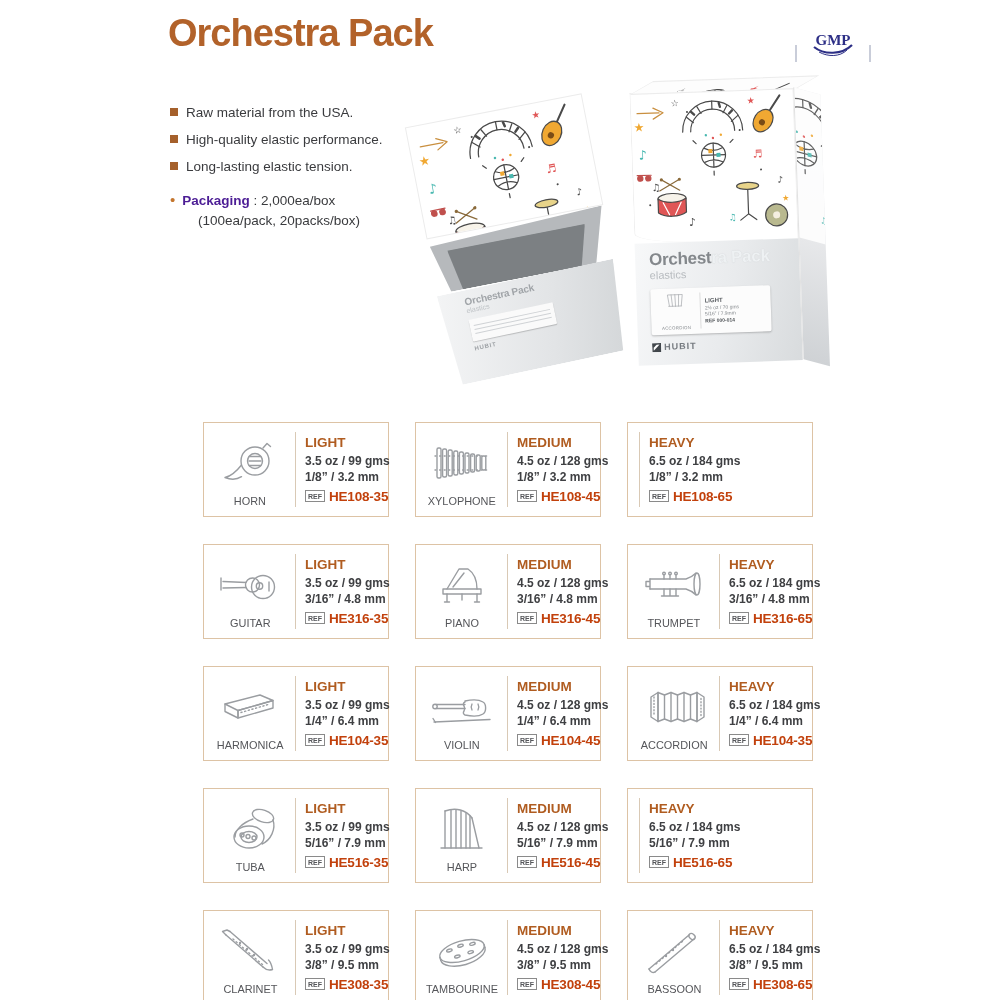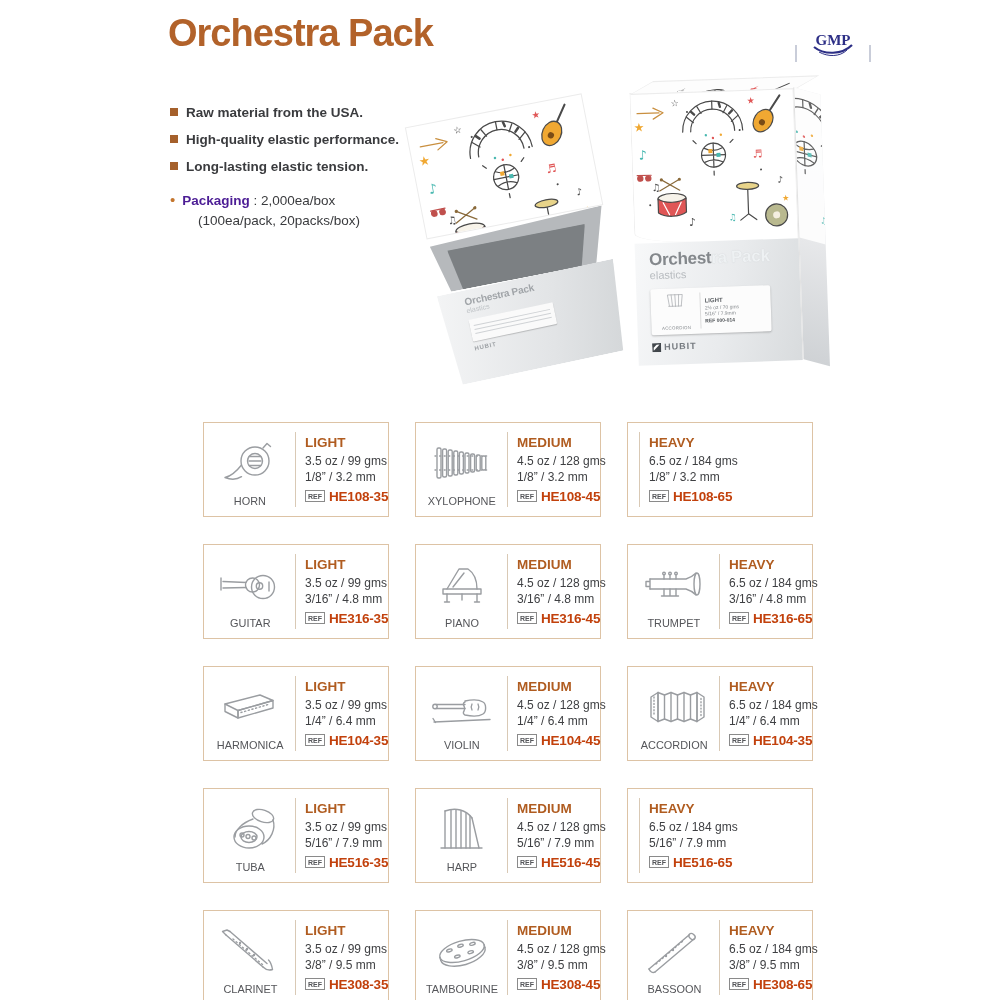--- a/index.html
+++ b/index.html
@@ -4,21 +4,21 @@
 <style>
   html,body{margin:0;padding:0;background:#fff;}
   .page{position:relative;width:1000px;height:1000px;overflow:hidden;background:#fff;
         font-family:"Liberation Sans",sans-serif;}
   
   .title{position:absolute;left:168px;top:12px;font-size:38px;font-weight:bold;
          color:#b2622a;letter-spacing:-1px;}
   .gmp{position:absolute;left:795px;top:30px;display:flex;align-items:flex-end;gap:9px;}
   .gmp .bar{width:2px;height:17px;background:#c9cdd9;}
   
-  .features{position:absolute;left:170px;top:104px;font-weight:bold;}
+  .features{position:absolute;left:170px;top:104px;}
   .feat{display:flex;align-items:flex-start;margin-bottom:10px;font-size:13.5px;color:#3a3b3e;line-height:17px;}
   .sq{width:8px;height:8px;background:#a5602b;margin:4px 8px 0 0;flex:none;}
   .packaging{position:absolute;left:170px;top:190px;font-size:13.5px;color:#3a3b3e;line-height:20px;}
   .packaging .dot{color:#c4762e;font-size:15px;margin-right:7px;}
   .packaging b{color:#4c1d95;}
   .pack2{margin-left:28px;}
   
   .boxes{position:absolute;left:428px;top:86px;width:404px;height:302px;}
   .patsvg{display:block;width:100%;height:100%;}
   
@@ -68,21 +68,21 @@
   .grid{position:absolute;left:203px;top:422px;display:grid;
         grid-template-columns:repeat(3,186px);grid-auto-rows:95px;column-gap:26px;row-gap:27px;}
   .card{border:1px solid #ddc3a5;background:#fff;display:flex;box-sizing:border-box;
         padding:8px 8px 8px 6px;}
   .card-left{width:80px;flex:none;display:flex;flex-direction:column;align-items:center;justify-content:space-between;}
   .icon{flex:1;display:flex;align-items:center;justify-content:center;}
   .iname{font-size:11.5px;color:#55565a;white-space:nowrap;transform:scaleX(.95);line-height:13px;}
   .vdiv{width:1px;background:#d9c9b5;margin:1px 9px 1px 5px;flex:none;}
   .card-right{flex:1;display:flex;flex-direction:column;justify-content:center;min-width:0;}
   .wt{font-weight:bold;font-size:13.5px;color:#b05c20;margin-bottom:3px;line-height:14px;}
-  .spec{font-size:12px;color:#3f4043;line-height:16.5px;white-space:nowrap;}
+  .spec{font-size:12px;color:#3f4043;line-height:16.5px;white-space:nowrap;font-weight:bold;}
   .refrow{display:flex;align-items:center;gap:4px;margin-top:3px;}
   .refchip{font-size:7px;font-weight:bold;color:#55565a;border:1px solid #8a8a8a;padding:1.5px 2px;line-height:1;flex:none;}
   .refcode{font-size:13.5px;font-weight:bold;color:#c2410c;white-space:nowrap;letter-spacing:-.2px;}
   .ink{stroke:#9a9da1;fill:none;stroke-width:1.4;stroke-linecap:round;stroke-linejoin:round;}
 </style>
 </head>
 <body>
 
 <svg width="0" height="0" style="position:absolute" aria-hidden="true">
   <defs>

